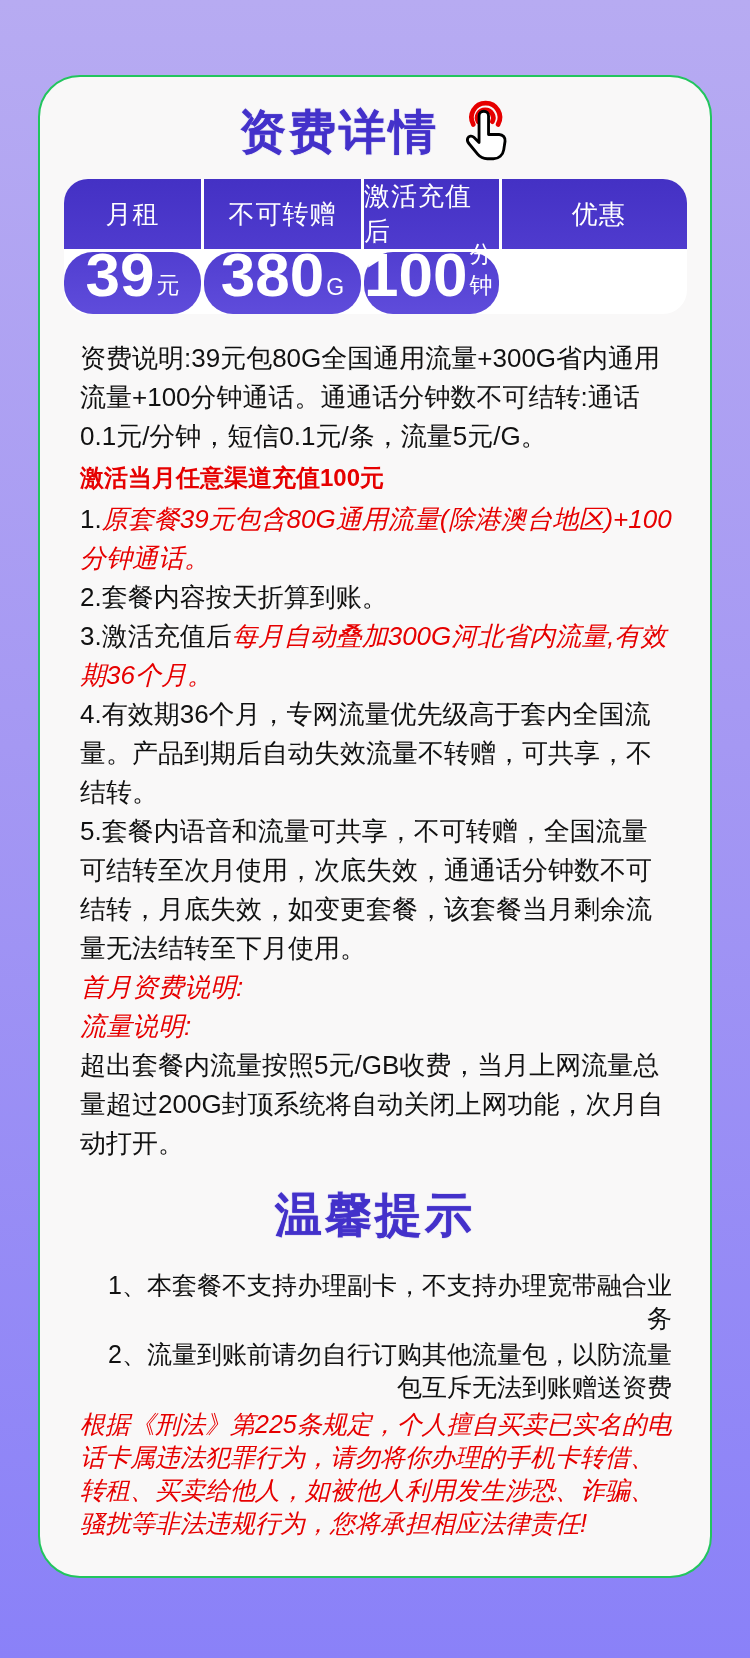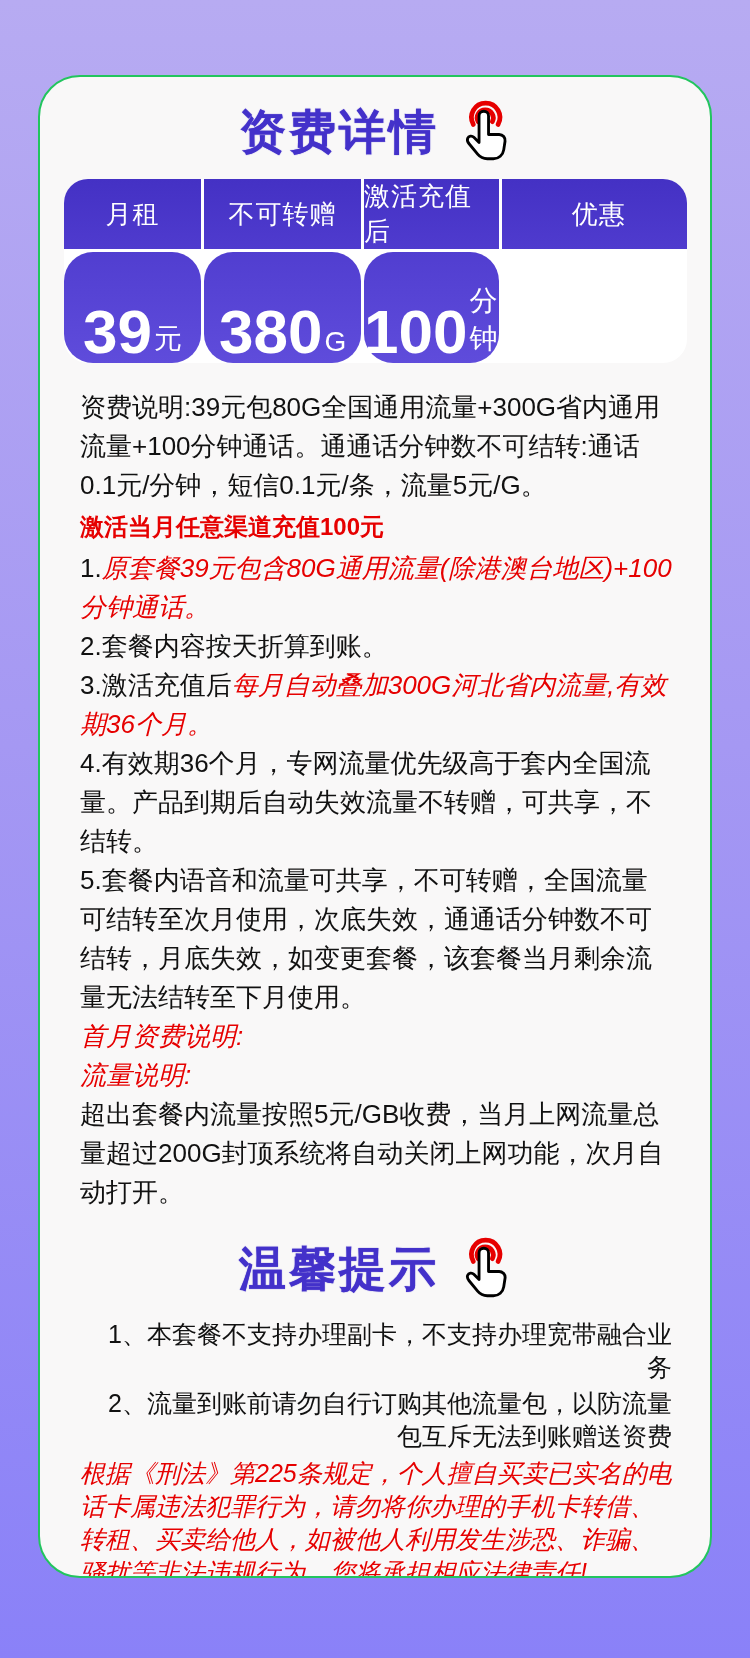--- a/index.html
+++ b/index.html
@@ -31,34 +31,34 @@
     grid-auto-rows:auto;
     background:#ffffff; gap:3px;
     border-radius:24px; overflow:hidden;
   }
   .th {
     height:70px; display:flex; align-items:center; justify-content:center;
     background:linear-gradient(180deg,#4431c4,#4f3bce);
     color:#fff; font-size:26px; letter-spacing:1px;
   }
   .td {
-    height:111px; display:flex; align-items:flex-end; justify-content:center;
+    height:62px; display:flex; align-items:flex-end; justify-content:center;
     background:linear-gradient(180deg,#513ed0,#5f4cdb);
-    color:#fff; padding-bottom:0;border-radius:29px;
+    color:#fff; padding-bottom:8px;border-radius:29px;
   }
   .num { font-size:62px; font-weight:bold; line-height:1; }
-  .unit { font-size:28px; padding-bottom:5px; margin-left:2px;margin-top:8px; }
+  .unit { font-size:23px; padding-bottom:5px; margin-left:2px;margin-top:8px; }
   .num-mid { font-size:42px; font-weight:bold; line-height:1.25; }
   
   .content { padding:25px 38px 0 40px; font-size:26px; line-height:39px; color:#111; }
   .red { color:#e60000;font-style:italic; }
   .red-heading { font-size:24px; font-weight:bold; color:#e60000; line-height:44px; margin:4px 0 2px; }
   .content p { margin:0; }
   
-  .title-row2 { margin-top:28px; }
+  .title-row2 { margin-top:28px;flex-direction:column; }
   .content2 { padding:20px 38px 0 40px; font-size:25px; line-height:33px; color:#111; }
   .tips p { padding-left:12px; margin-bottom:3px;text-align:right; }
   .legal { margin-top:4px; }
 </style>
 </head>
 <body>
 
 <div class="card">
 
   <div class="title-row">

